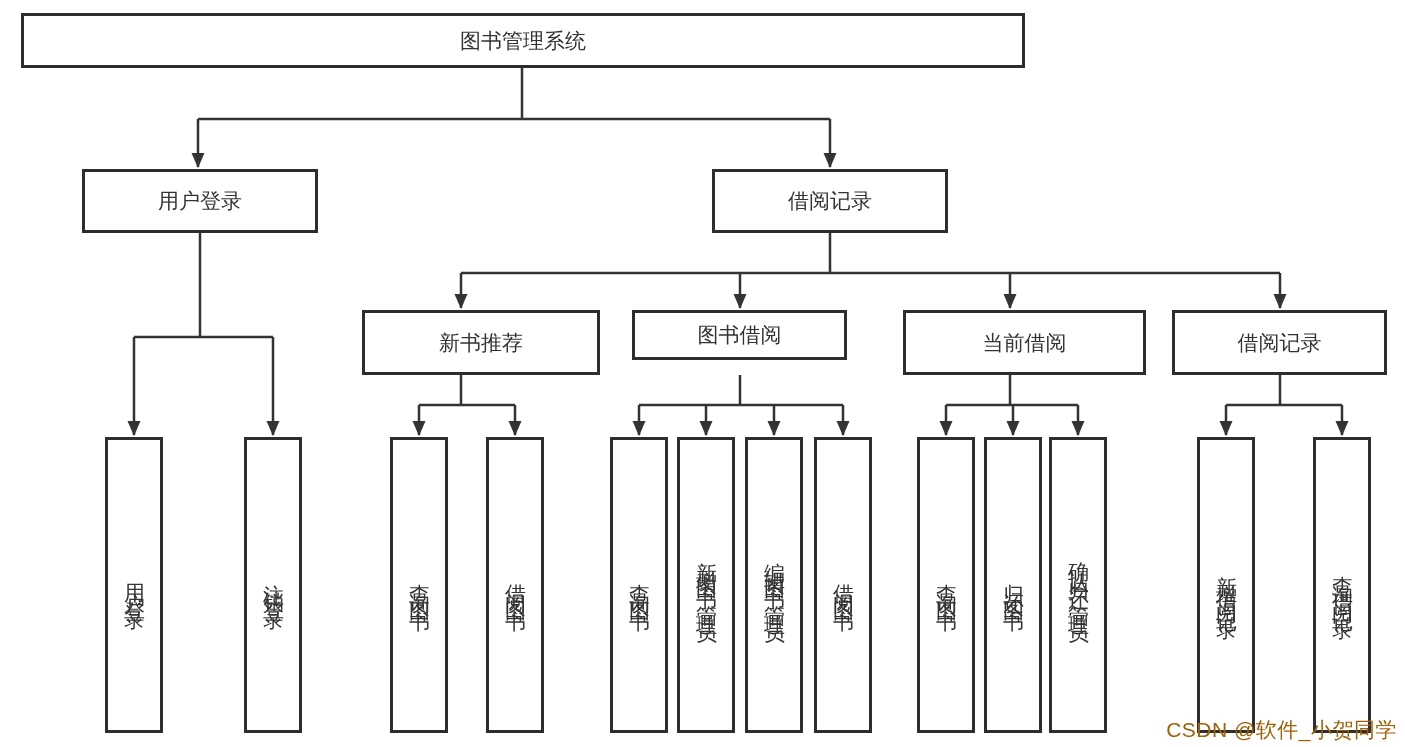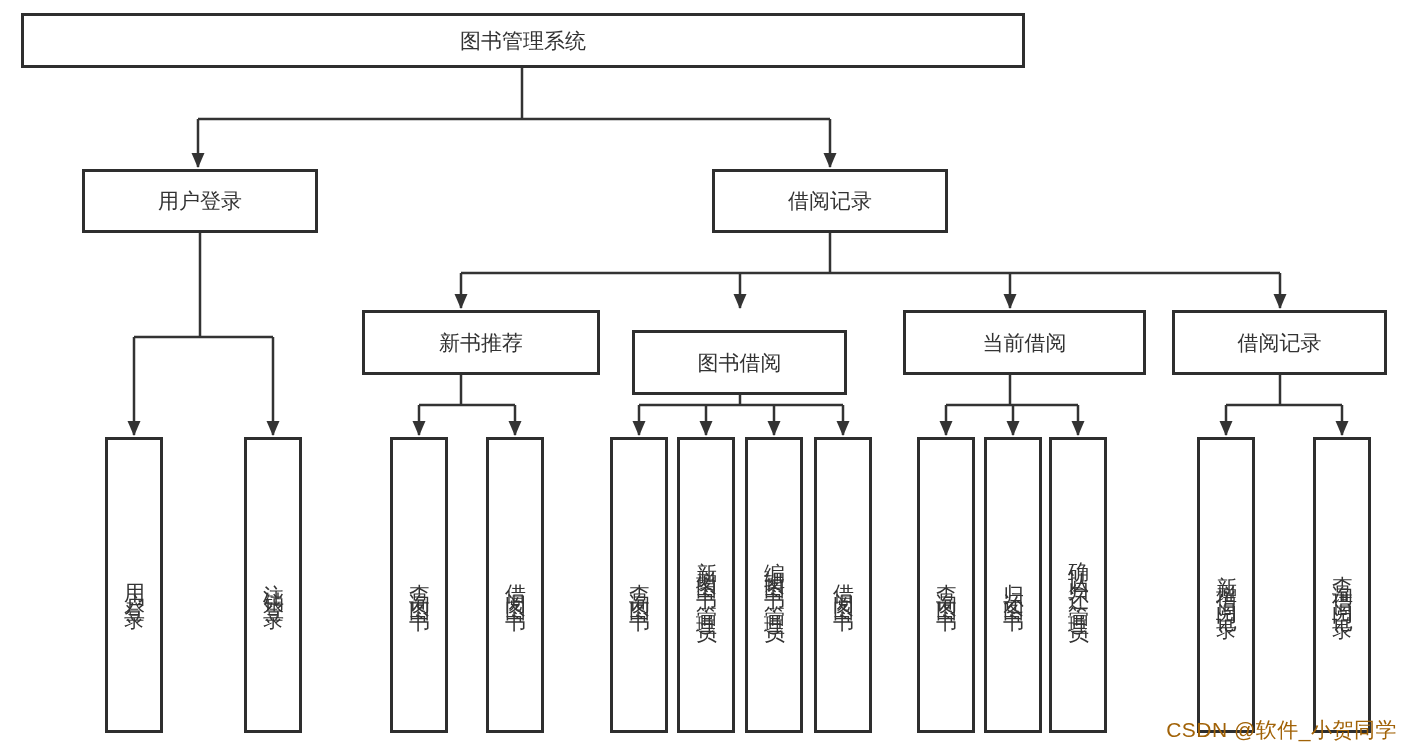--- a/index.html
+++ b/index.html
@@ -28,21 +28,21 @@
     letter-spacing:0.42em;
     line-height:1;
   }
   
   .n-root{left:21px;top:13px;width:1004px;height:55px;}
   
   .n-userlogin{left:82px;top:169px;width:236px;height:64px;}
   .n-bookmgmt{left:712px;top:169px;width:236px;height:64px;}
   
   .n-newbook{left:362px;top:310px;width:238px;height:65px;}
-  .n-bookborrow{left:632px;top:310px;width:215px;height:65px;margin-top:20px;}
+  .n-bookborrow{left:632px;top:310px;width:215px;height:50px;}
   .n-currentborrow{left:903px;top:310px;width:243px;height:65px;}
   .n-borrowrecords{left:1172px;top:310px;width:215px;height:65px;}
   
   .lv4{top:437px;width:58px;height:296px;}
   .n-l-login{left:105px;}
   .n-l-logout{left:244px;}
   .n-nb-query{left:390px;}
   .n-nb-borrow{left:486px;}
   .n-bb-query{left:610px;}
   .n-bb-add{left:677px;}

